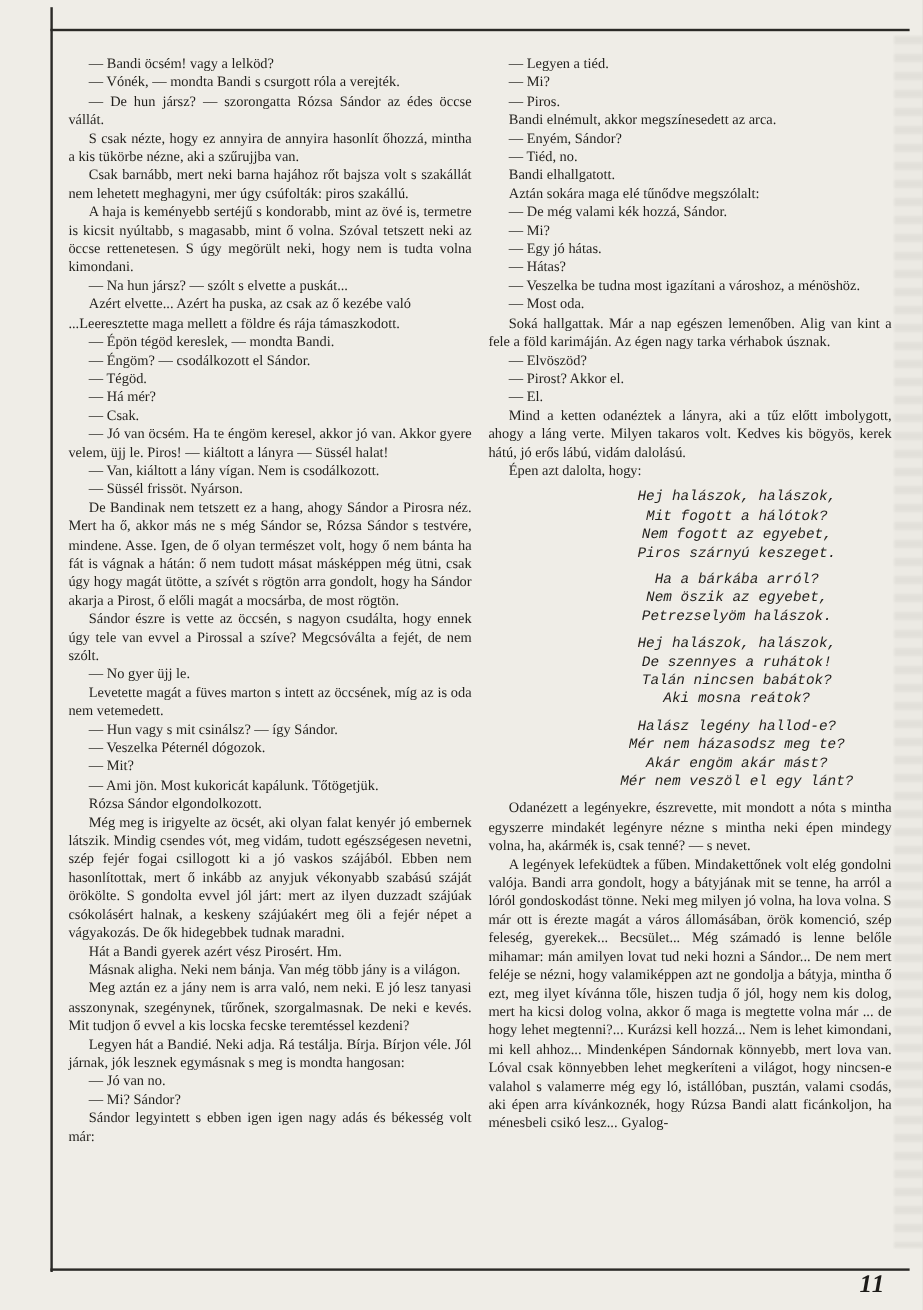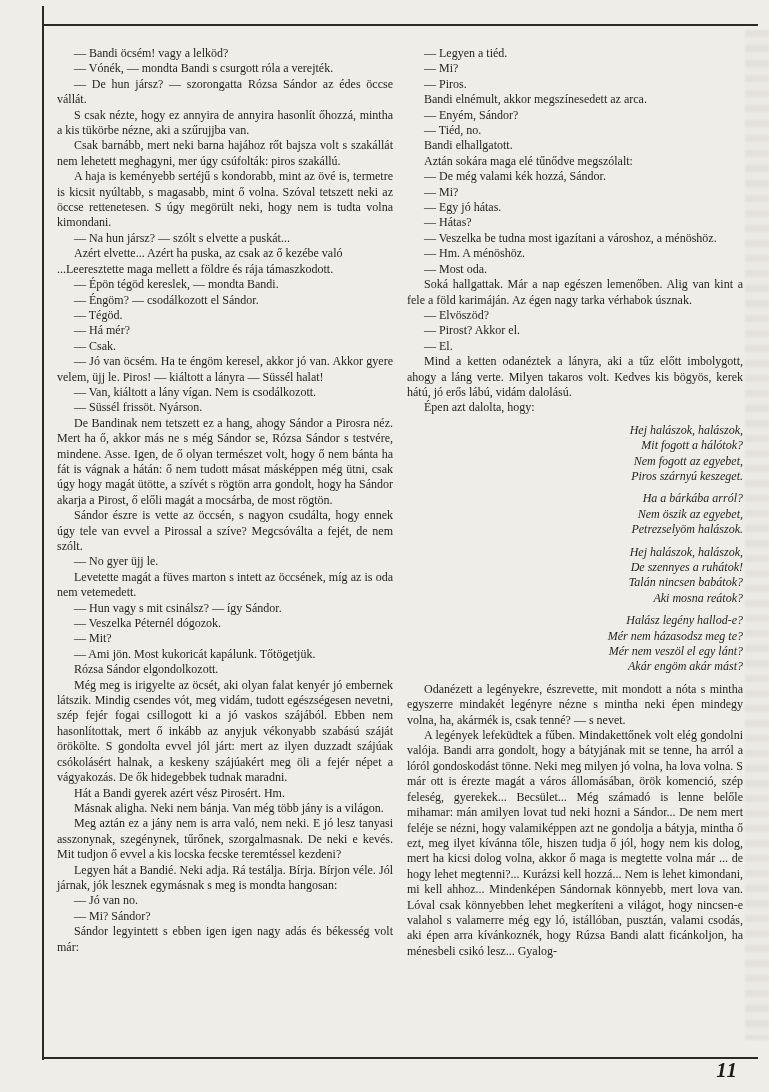--- a/index.html
+++ b/index.html
@@ -34,21 +34,22 @@
     line-height:15.4px;
     text-align:justify;
     text-indent:17px;
   }
   .para.flush{text-indent:0;}
   .verse{
     margin:7px 0 7px 78px;
     font-style:italic;
     font-size:12px;
     line-height:15.4px;
-    text-align:right;
+    text-align:center;
+    font-family:Liberation Mono, monospace;
   }
   .page-number{
     position:absolute;right:31px;bottom:9px;
     font-size:21px;font-weight:bold;font-style:italic;
     letter-spacing:1px;
     color:#1c1b18;
   }
 </style>
 </head>
 <body>
@@ -103,21 +104,20 @@
         <p class="para">Bandi elnémult, akkor megszínesedett az arca.</p>
         <p class="para">— Enyém, Sándor?</p>
         <p class="para">— Tiéd, no.</p>
         <p class="para">Bandi elhallgatott.</p>
         <p class="para">Aztán sokára maga elé tűnődve megszólalt:</p>
         <p class="para">— De még valami kék hozzá, Sándor.</p>
         <p class="para">— Mi?</p>
         <p class="para">— Egy jó hátas.</p>
         <p class="para">— Hátas?</p>
         <p class="para">— Veszelka be tudna most igazítani a városhoz, a ménöshöz.</p>
-        <p class="para">— Hm. A ménöshöz.</p>
         <p class="para">— Most oda.</p>
         <p class="para">Soká hallgattak. Már a nap egészen lemenőben. Alig van kint a fele a föld karimáján. Az égen nagy tarka vérhabok úsznak.</p>
         <p class="para">— Elvöszöd?</p>
         <p class="para">— Pirost? Akkor el.</p>
         <p class="para">— El.</p>
         <p class="para">Mind a ketten odanéztek a lányra, aki a tűz előtt imbolygott, ahogy a láng verte. Milyen takaros volt. Kedves kis bögyös, kerek hátú, jó erős lábú, vidám dalolású.</p>
         <p class="para">Épen azt dalolta, hogy:</p>
         <div class="verse">
           <div>Hej halászok, halászok,</div>
           <div>Mit fogott a hálótok?</div>
@@ -131,22 +131,22 @@
         </div>
         <div class="verse">
           <div>Hej halászok, halászok,</div>
           <div>De szennyes a ruhátok!</div>
           <div>Talán nincsen babátok?</div>
           <div>Aki mosna reátok?</div>
         </div>
         <div class="verse">
           <div>Halász legény hallod-e?</div>
           <div>Mér nem házasodsz meg te?</div>
+          <div>Akár engöm akár mást?</div>
           <div>Mér nem veszöl el egy lánt?</div>
-          <div>Akár engöm akár mást?</div>
         </div>
         <p class="para">Odanézett a legényekre, észrevette, mit mondott a nóta s mintha egyszerre mindakét legényre nézne s mintha neki épen mindegy volna, ha, akármék is, csak tenné? — s nevet.</p>
         <p class="para">A legények lefeküdtek a fűben. Mindakettőnek volt elég gondolni valója. Bandi arra gondolt, hogy a bátyjának mit se tenne, ha arról a lóról gondoskodást tönne. Neki meg milyen jó volna, ha lova volna. S már ott is érezte magát a város állomásában, örök komenció, szép feleség, gyerekek... Becsület... Még számadó is lenne belőle mihamar: mán amilyen lovat tud neki hozni a Sándor... De nem mert feléje se nézni, hogy valamiképpen azt ne gondolja a bátyja, mintha ő ezt, meg ilyet kívánna tőle, hiszen tudja ő jól, hogy nem kis dolog, mert ha kicsi dolog volna, akkor ő maga is megtette volna már ... de hogy lehet megtenni?... Kurázsi kell hozzá... Nem is lehet kimondani, mi kell ahhoz... Mindenképen Sándornak könnyebb, mert lova van. Lóval csak könnyebben lehet megkeríteni a világot, hogy nincsen-e valahol s valamerre még egy ló, istállóban, pusztán, valami csodás, aki épen arra kívánkoznék, hogy Rúzsa Bandi alatt ficánkoljon, ha ménesbeli csikó lesz... Gyalog-</p>
       </div>
   </div>
 
   <div class="page-number">11</div>
 </div>
 
 </body></html>

